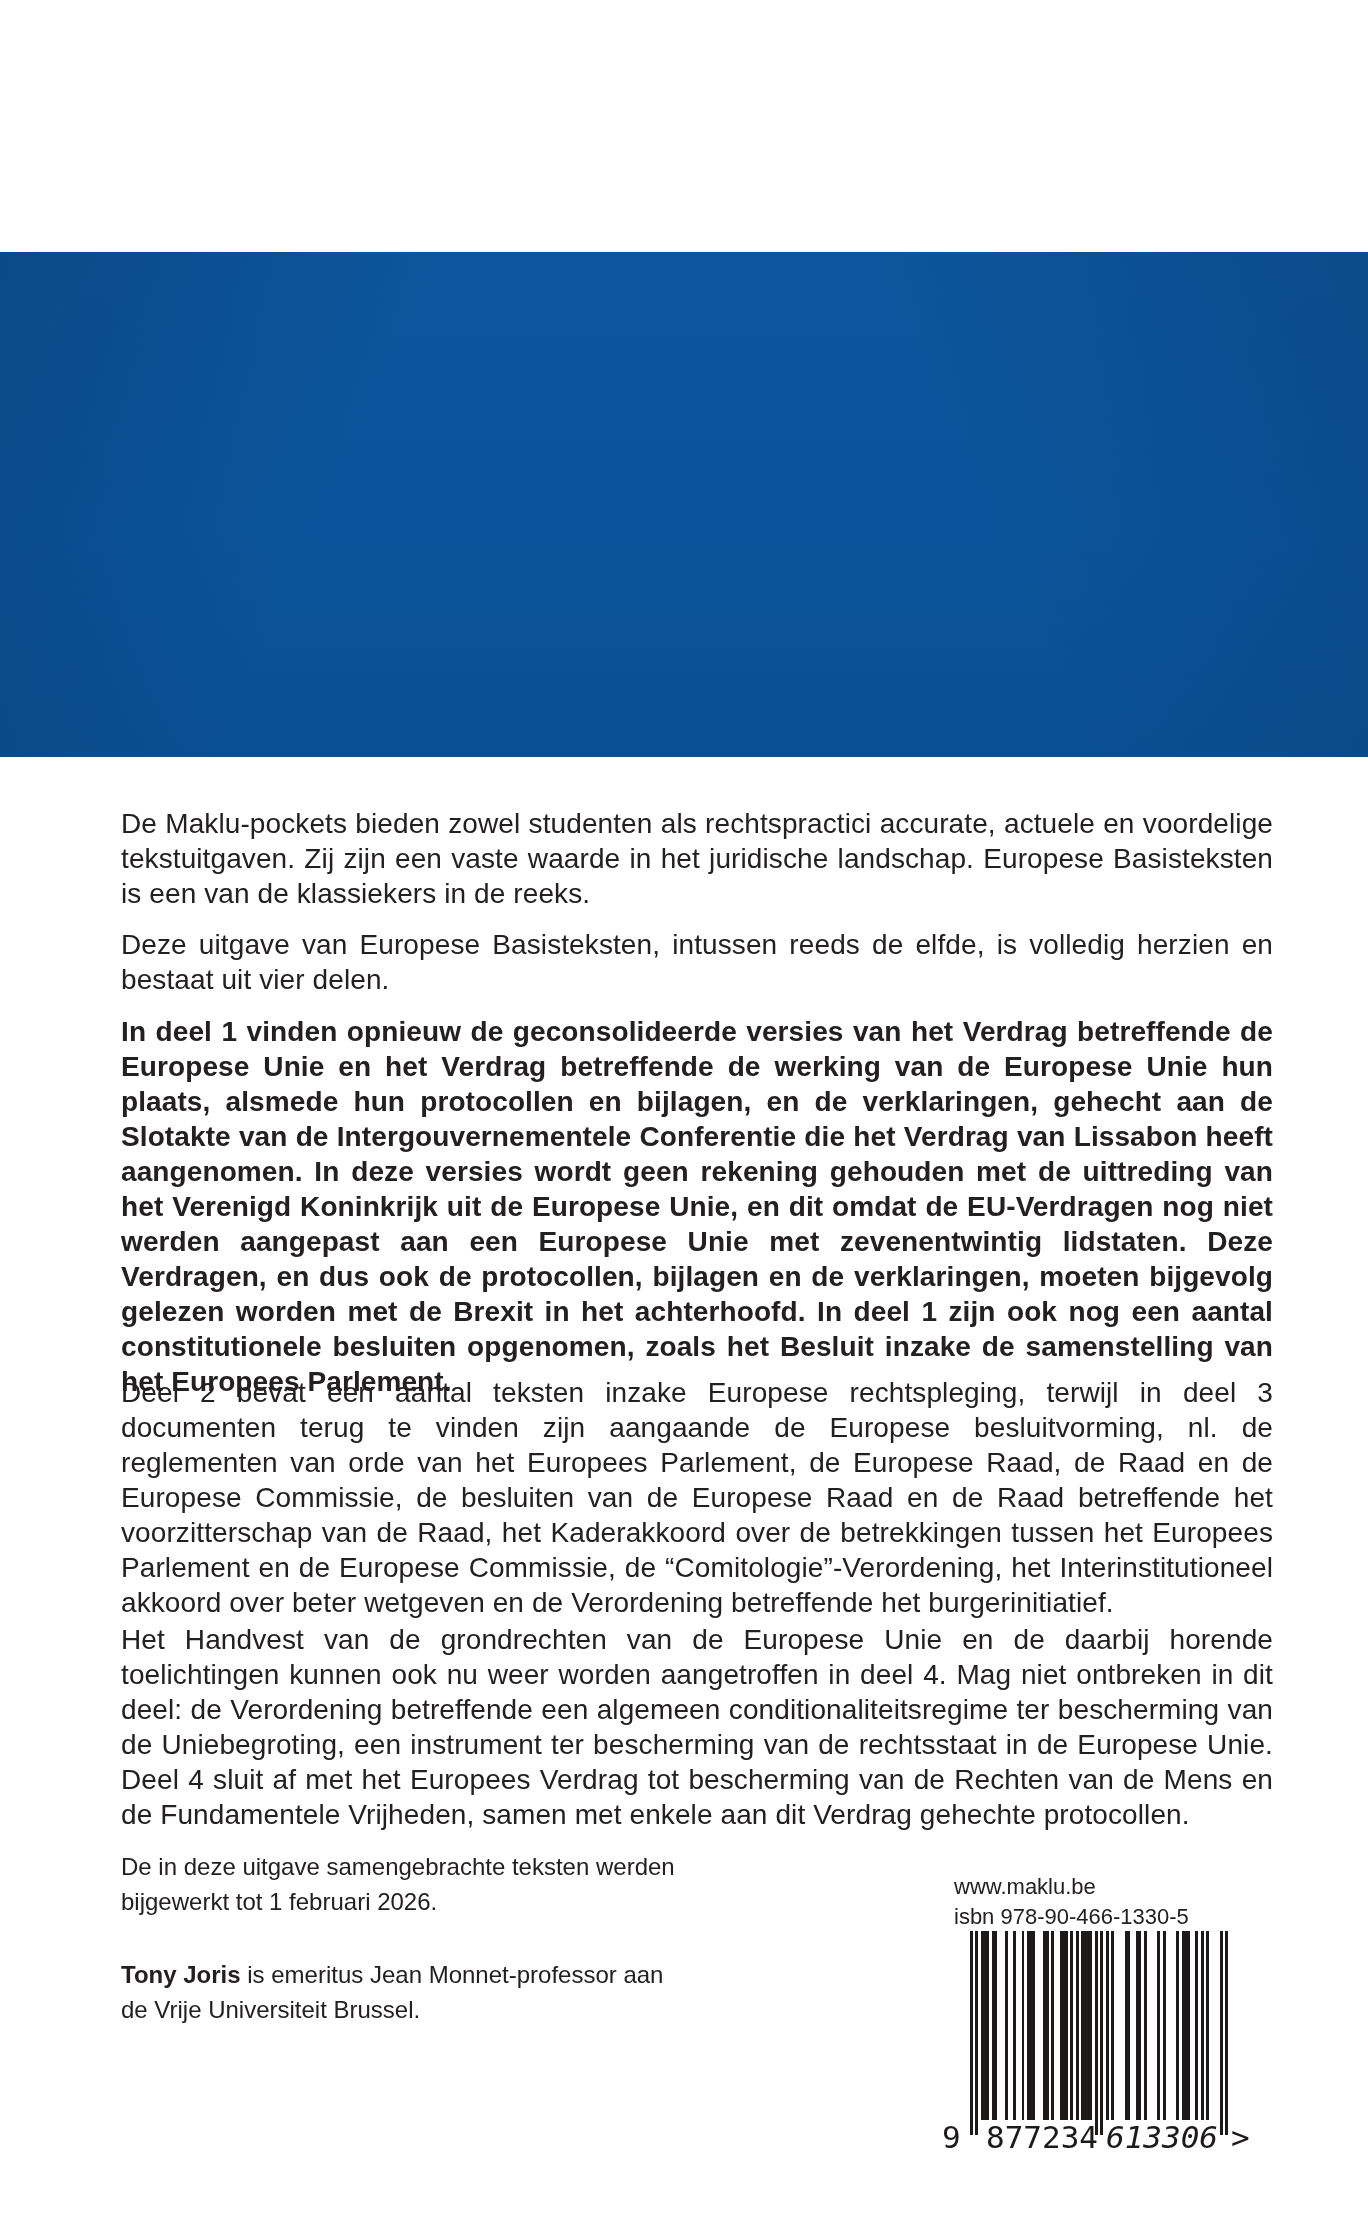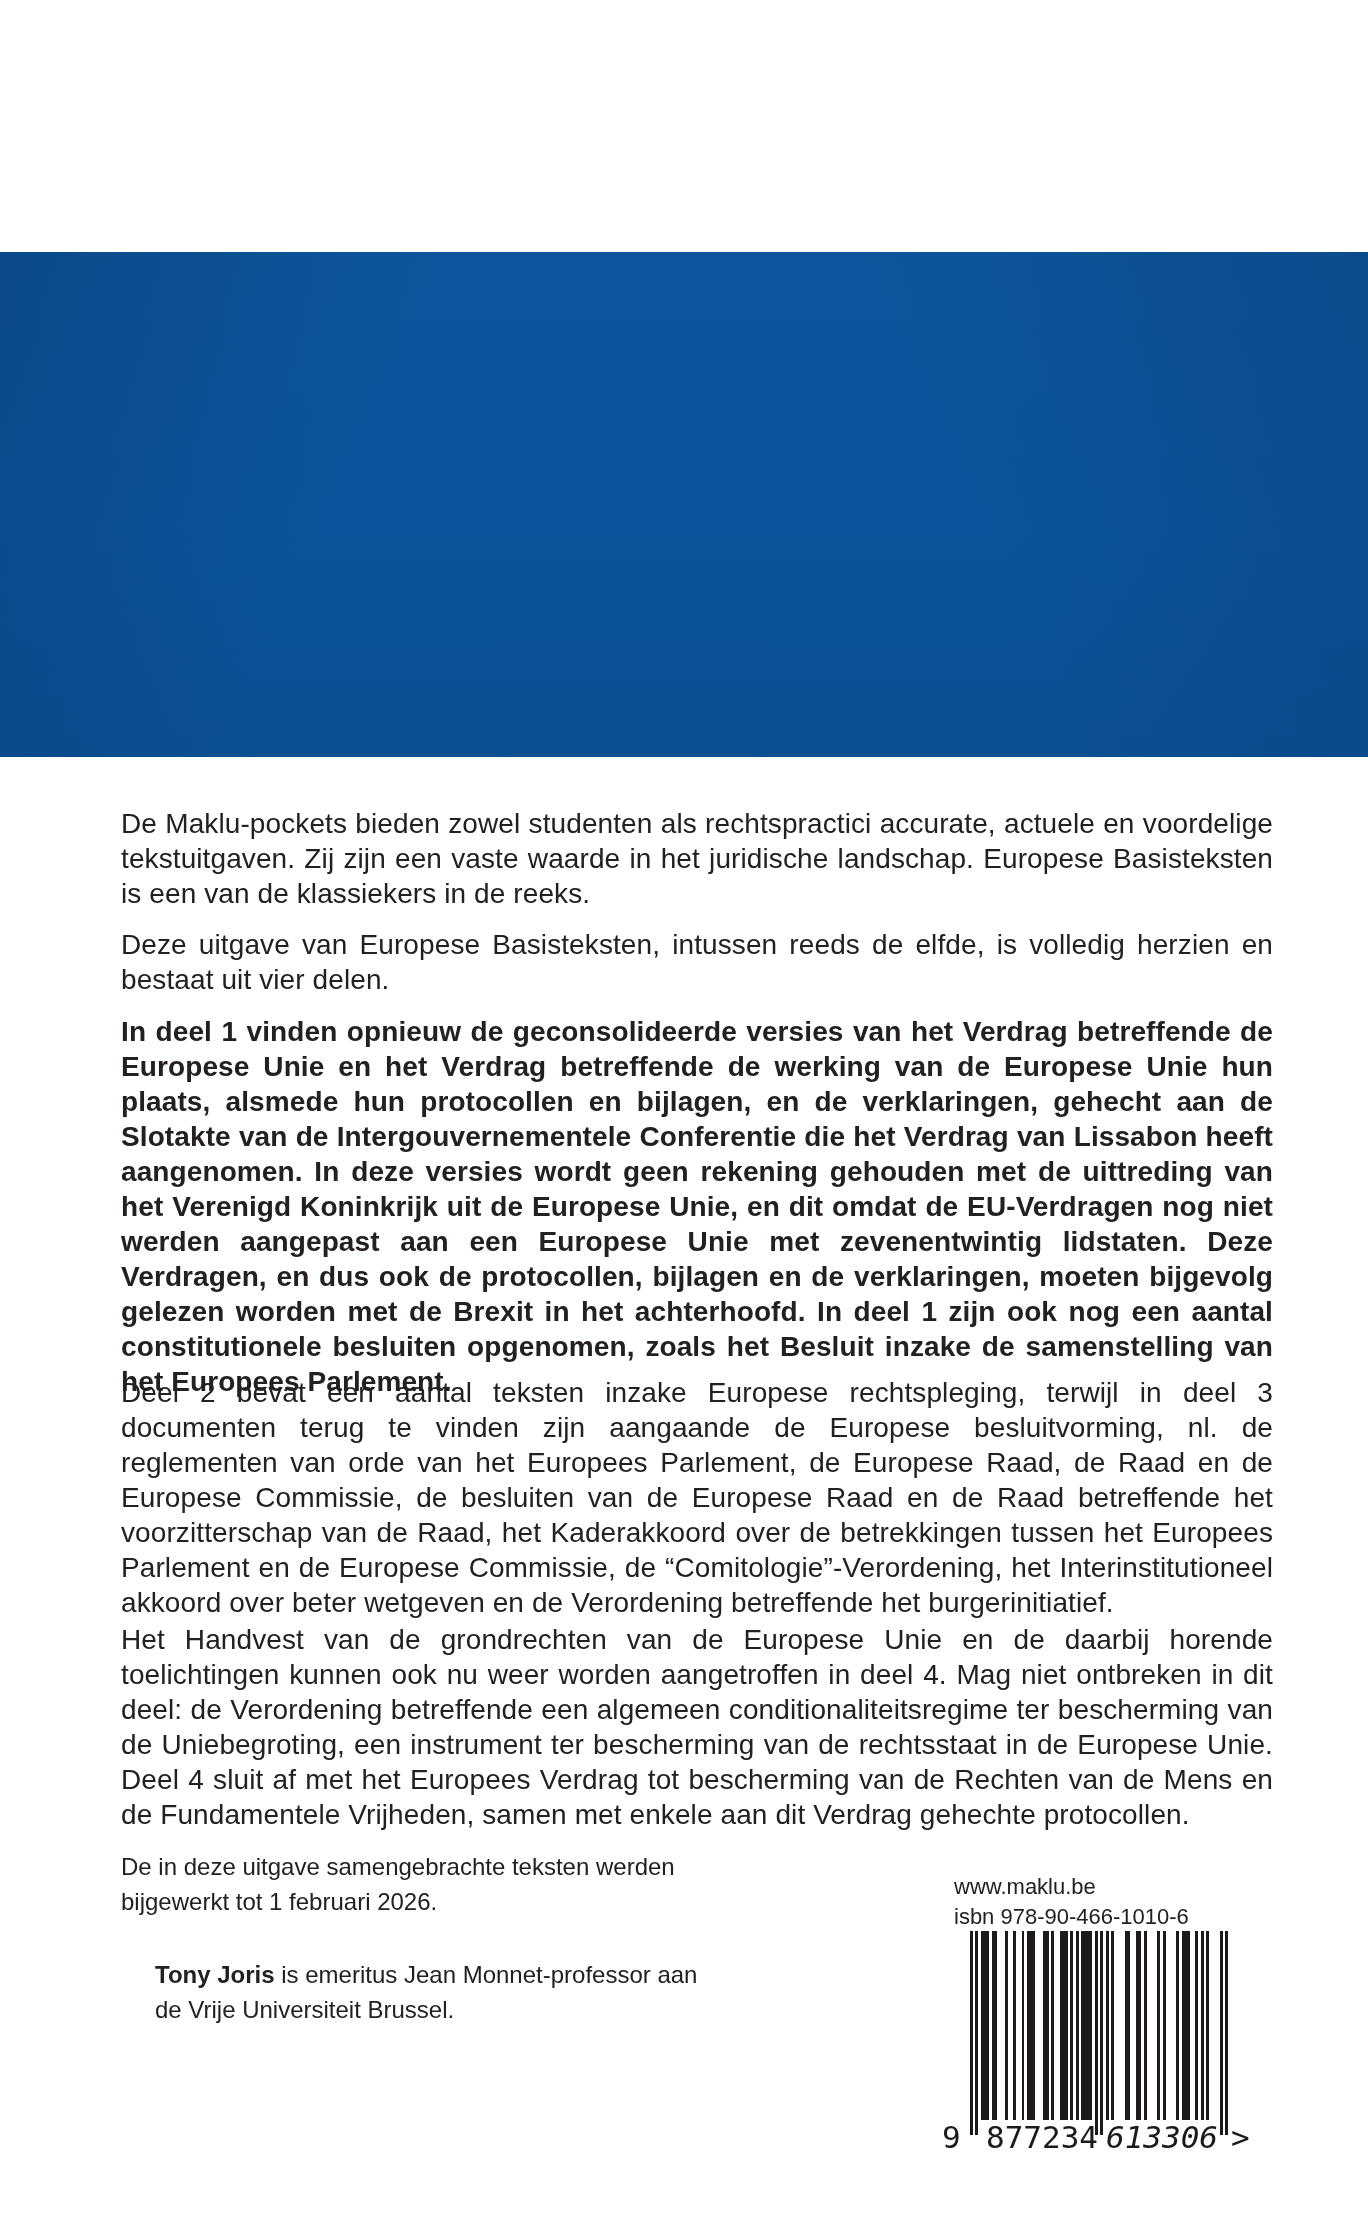--- a/index.html
+++ b/index.html
@@ -41,21 +41,21 @@
   .note {
     position: absolute;
     left: 121px;
     width: 680px;
     margin: 0;
     font-size: 24px;
     line-height: 35px;
     white-space: pre-line;
   }
   .update-note { top: 1849px; }
-  .author-note { top: 1957px; margin-left: 34px; }
+  .author-note { top: 1957px; }
   .author-note b { font-weight: bold; }
   .publisher-block {
     position: absolute;
     left: 954px;
     top: 1872px;
     width: 330px;
     font-size: 22px;
     line-height: 30px;
   }
   .barcode {
@@ -103,21 +103,21 @@
   <p class="para p5">Het Handvest van de grondrechten van de Europese Unie en de daarbij horende toelichtingen kunnen ook nu weer worden aangetroffen in deel 4. Mag niet ontbreken in dit deel: de Verordening betreffende een algemeen conditionaliteitsregime ter bescherming van de Uniebegroting, een instrument ter bescherming van de rechtsstaat in de Europese Unie. Deel 4 sluit af met het Europees Verdrag tot bescherming van de Rechten van de Mens en de Fundamentele Vrijheden, samen met enkele aan dit Verdrag gehechte protocollen.</p>
 
   <p class="note update-note">De in deze uitgave samengebrachte teksten werden
 bijgewerkt tot 1 februari 2026.</p>
 
   <p class="note author-note"><b>Tony Joris</b><span> is emeritus Jean Monnet-professor aan
 de Vrije Universiteit Brussel.</span></p>
 
   <div class="publisher-block">
     <div>www.maklu.be</div>
-    <div>isbn 978-90-466-1010-6</div>
+    <div>isbn 978-90-466-1330-5</div>
   </div>
 
   <div class="barcode">
     <svg id="barcode-svg" width="258" height="204" viewBox="0 0 258 204" xmlns="http://www.w3.org/2000/svg">
         <rect x="0.00" y="0" width="2.72" height="204"></rect>
         <rect x="5.43" y="0" width="2.72" height="204"></rect>
         <rect x="10.86" y="0" width="8.15" height="189"></rect>
         <rect x="21.73" y="0" width="5.43" height="189"></rect>
         <rect x="35.31" y="0" width="2.72" height="189"></rect>
         <rect x="43.45" y="0" width="2.72" height="189"></rect>

